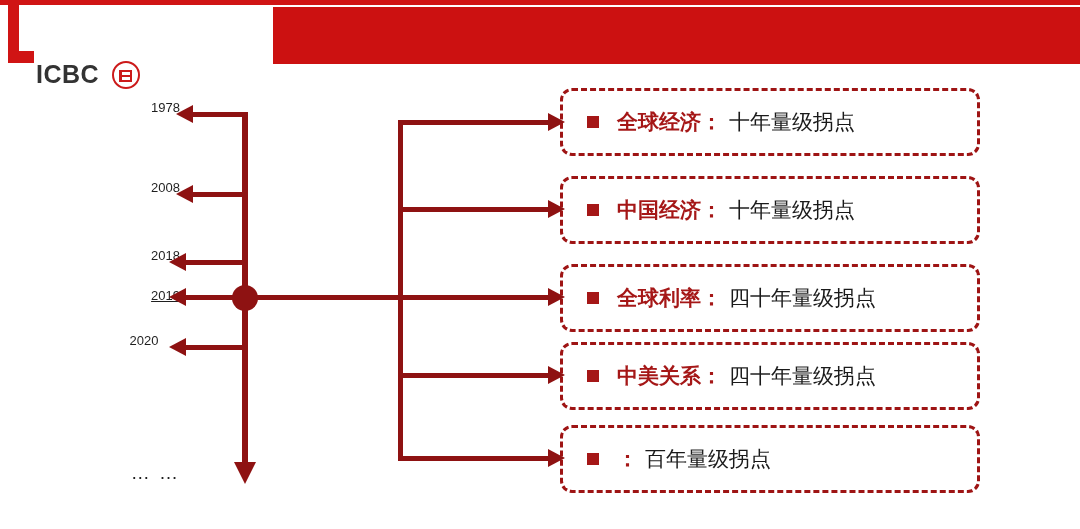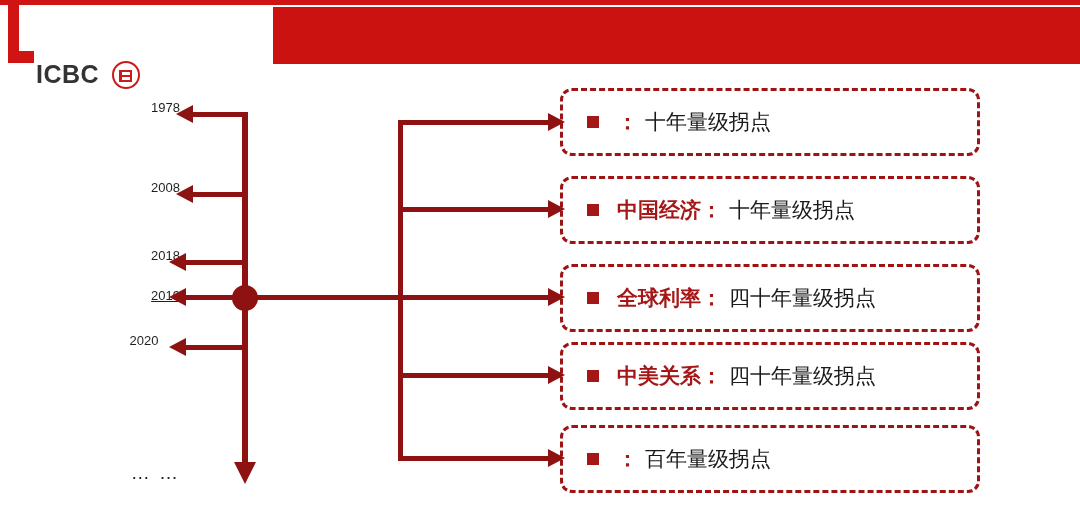--- a/index.html
+++ b/index.html
@@ -272,20 +272,21 @@
   <div class="branch-head" style="left:548px; top:288px;"></div>
 
   <div class="branch-arm" style="left:402px; top:373px; width:150px;"></div>
   <div class="branch-head" style="left:548px; top:366px;"></div>
 
   <div class="branch-arm" style="left:402px; top:456px; width:150px;"></div>
   <div class="branch-head" style="left:548px; top:449px;"></div>
 
   <div class="item-box" style="top:88px;">
     <span class="bullet"></span>
+    <span class="item-title">全球经济</span>
     <span class="item-colon">：</span>
     <span class="item-desc">十年量级拐点</span>
   </div>
 
   <div class="item-box" style="top:176px;">
     <span class="bullet"></span>
     <span class="item-title">中国经济</span>
     <span class="item-colon">：</span>
     <span class="item-desc">十年量级拐点</span>
   </div>

